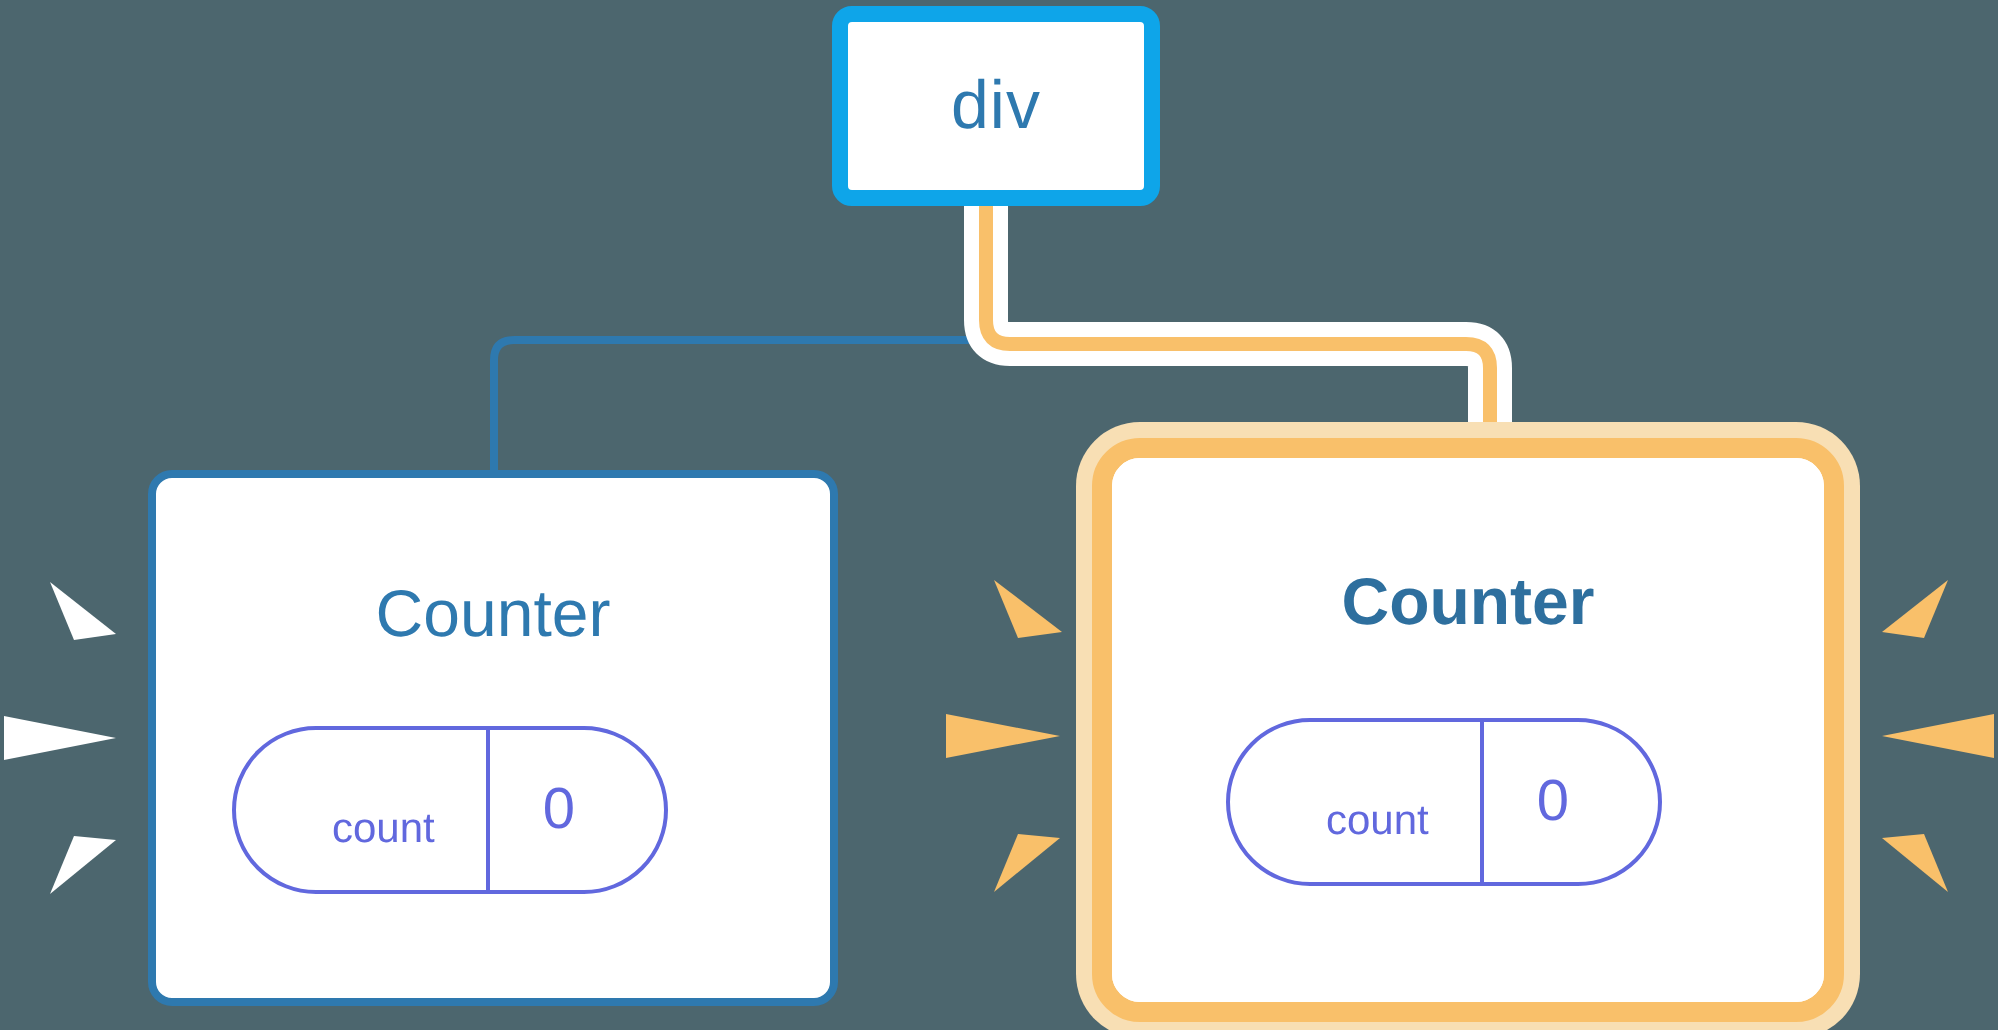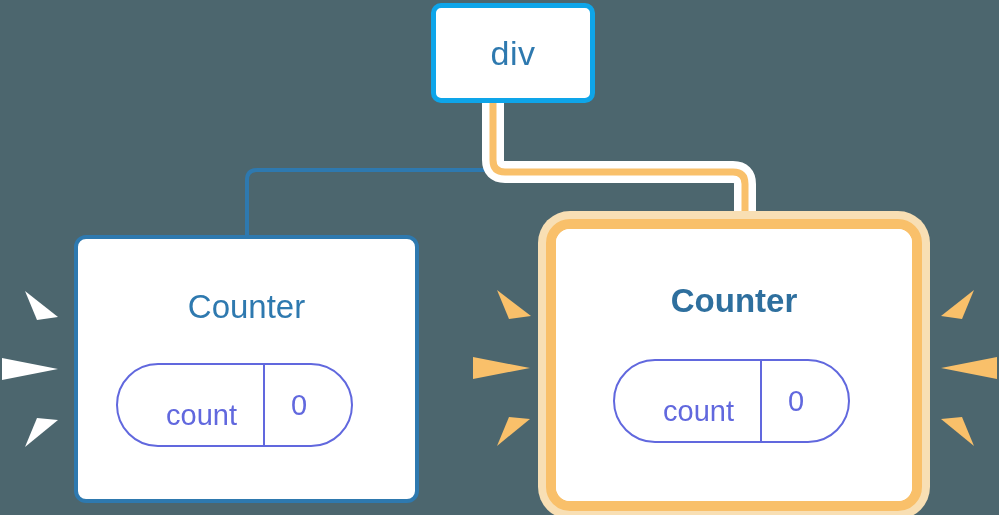--- a/index.html
+++ b/index.html
@@ -32,25 +32,25 @@
   .node {
     position: absolute;
     background: #ffffff;
     box-sizing: border-box;
     display: flex;
     flex-direction: column;
     align-items: center;
   }
 
   .node-div {
-    left: 431px;
+    left: 416px;
     top: 3px;
     width: 164px;
     height: 100px;
-    border: 5px solid #0ea5e9;
+    border: 8px solid #0ea5e9;
     border-radius: 10px;
     justify-content: center;
   }
   .node-div .node-title {
     color: #2E79AF;
     font-size: 34px;
     font-weight: 400;
     letter-spacing: 0.5px;
     line-height: 1;
   }
@@ -107,21 +107,21 @@
     border-radius: 999px;
     background: #ffffff;
     box-sizing: border-box;
     overflow: hidden;
   }
   .pill-left {
     display: flex;
     align-items: center;
     justify-content: center;
     color: #6168DE;
-    font-size: 29px;
+    font-size: 21px;
     font-weight: 400;
     padding: 0 26px 0 48px;
     margin-top: 20px;
   }
   .pill-divider {
     width: 2px;
     background: #6168DE;
     flex: 0 0 2px;
   }
   .pill-right {

